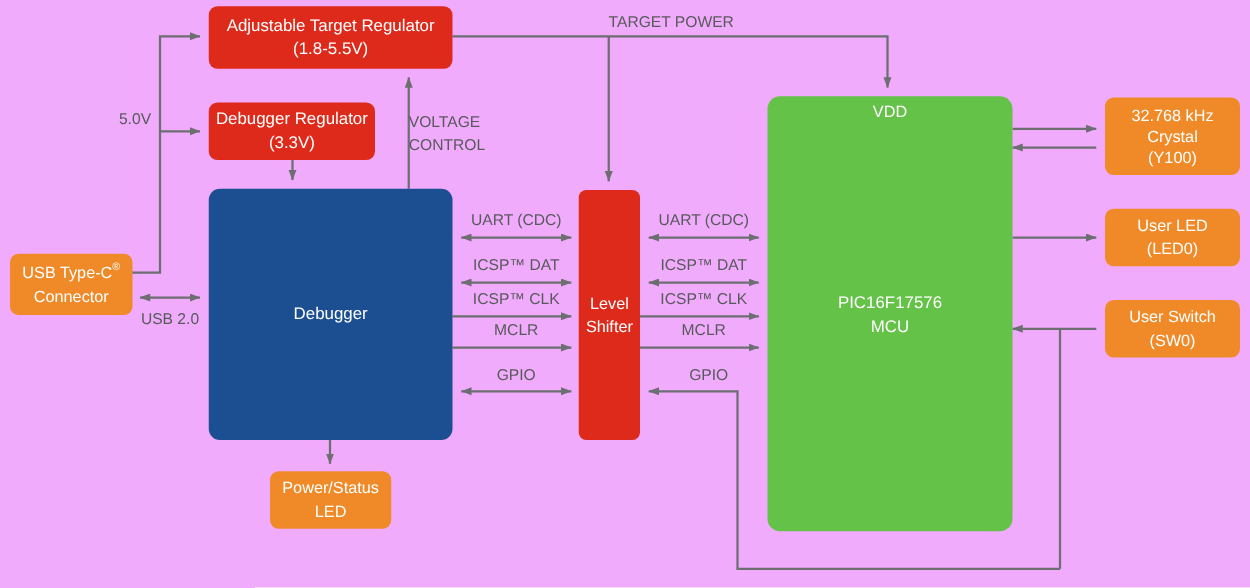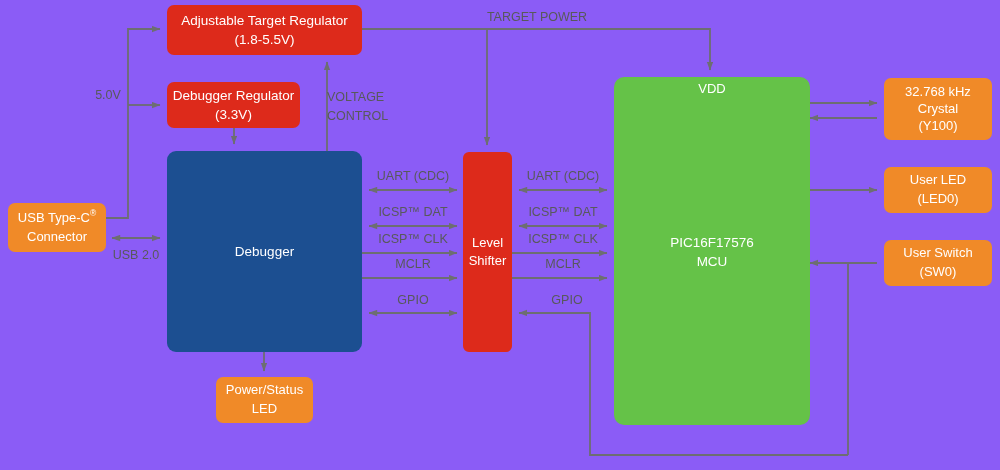--- a/index.html
+++ b/index.html
@@ -10,21 +10,21 @@
   body {
     width: 1000px;
     height: 470px;
     font-family: "Liberation Sans", sans-serif;
     overflow: hidden;
   }
   #diagram-root {
     position: relative;
     width: 1000px;
     height: 470px;
-    background: #8b5cf6;
+    background: #f0abfc;
   }
   svg#diagram {
     display: block;
     width: 1000px;
     height: 470px;
   }
   .blk-label {
     fill: #ffffff;
     font-family: "Liberation Sans", sans-serif;
     font-size: 13.5px;

